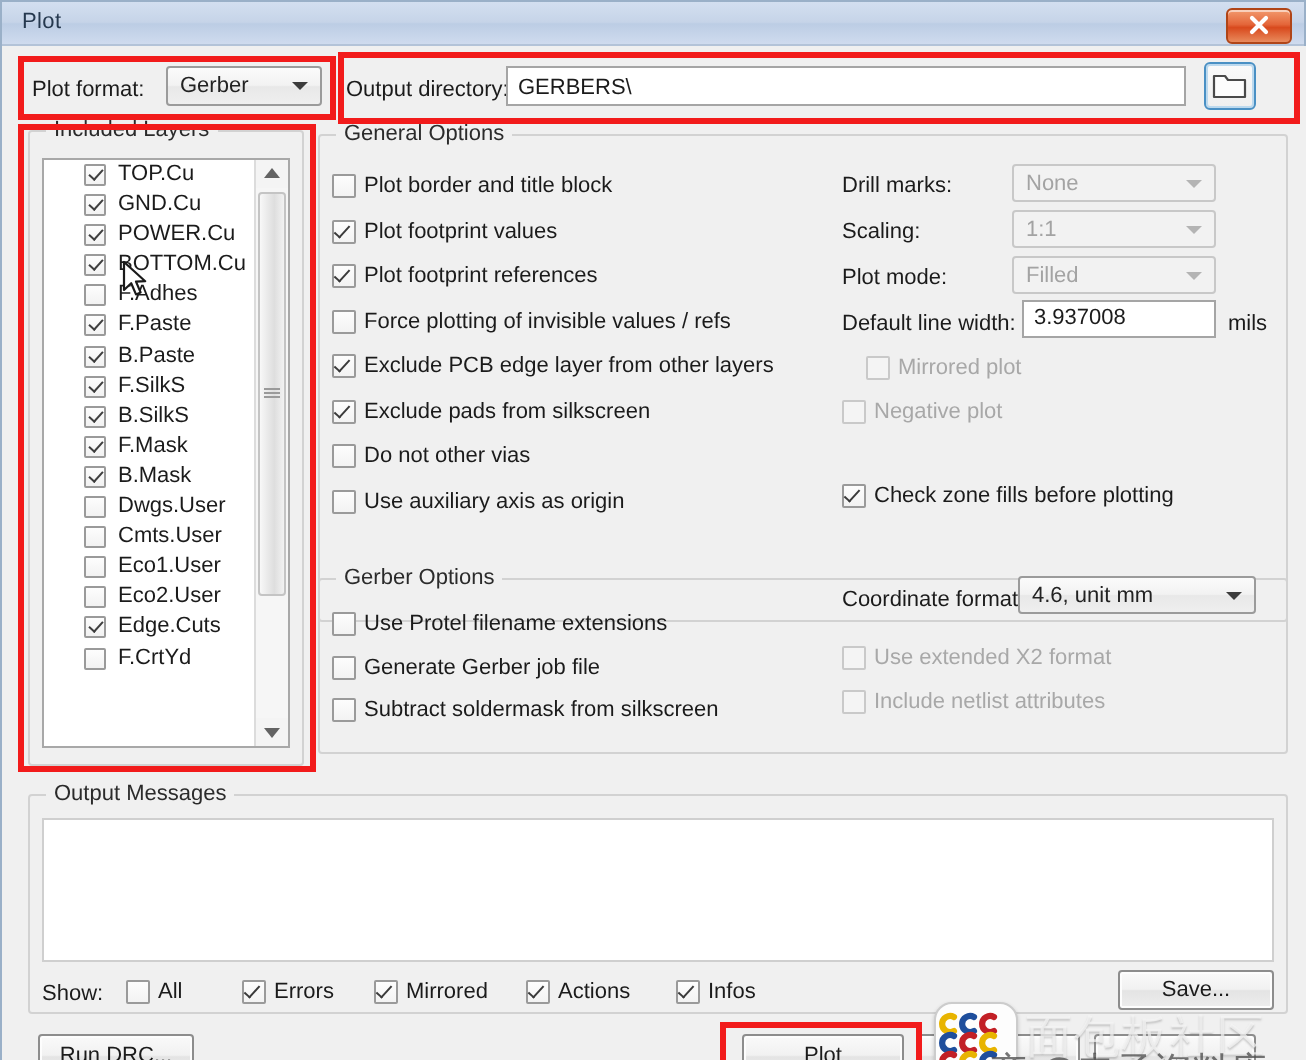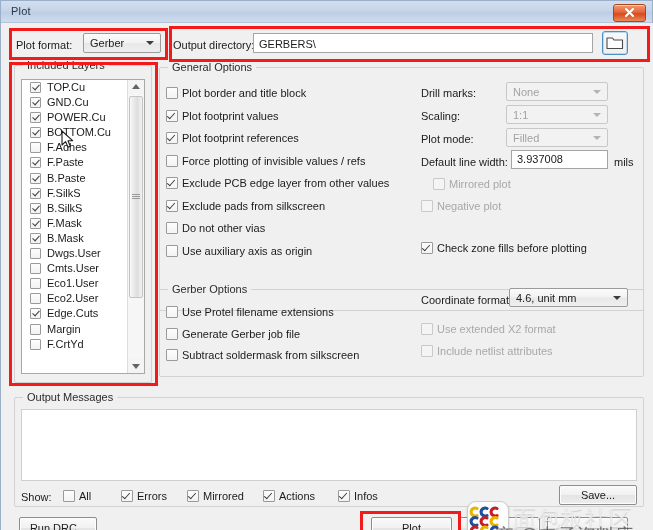--- a/index.html
+++ b/index.html
@@ -187,20 +187,21 @@
   }
   .layer-row {
     position: relative;
     height: 15.1px;
     padding-left: 20px;
     font-size: 11px;
     color: #1b1b1b;
     line-height: 15px;
     white-space: nowrap;
     cursor: pointer;
+    margin-left: 12px;
   }
   .layer-row .lcb {
     position: absolute;
     left: 8px; top: 2px;
     width: 11px; height: 11px;
     box-sizing: border-box;
     background: linear-gradient(to bottom, #fdfdfd, #f2f2f2);
     border: 1px solid #9a9a9a;
     border-radius: 1px;
   }
@@ -412,24 +413,20 @@
             <span class="lcb"></span>
             <span class="ltext">Eco1.User</span>
           </div>
           <div class="layer-row">
             <span class="lcb"></span>
             <span class="ltext">Eco2.User</span>
           </div>
           <div class="layer-row checked">
             <span class="lcb"></span>
             <span class="ltext">Edge.Cuts</span>
-          </div>
-          <div class="layer-row">
-            <span class="lcb"></span>
-            <span class="ltext">Margin</span>
           </div>
           <div class="layer-row">
             <span class="lcb"></span>
             <span class="ltext">F.CrtYd</span>
           </div>
         </div>
     </div>
 
     <div id="layers-scroll" style="left:126px; top:57px; width:17px; height:293px;">
       <div class="sb-arrow up">
@@ -449,21 +446,21 @@
 
     <div class="group" id="general-group" style="left:158px; top:44px; width:485px; height:244px;">
       <div class="gtitle">General Options</div>
     </div>
 
     <div id="general-left">
         <div class="cb" style="left: 165px; top: 64px;"><span>Plot border and title block</span></div>
         <div class="cb checked" style="left: 165px; top: 86.5px;"><span>Plot footprint values</span></div>
         <div class="cb checked" style="left: 165px; top: 109px;"><span>Plot footprint references</span></div>
         <div class="cb" style="left: 165px; top: 131.5px;"><span>Force plotting of invisible values / refs</span></div>
-        <div class="cb checked" style="left: 165px; top: 154px;"><span>Exclude PCB edge layer from other values</span></div>
+        <div class="cb checked" style="left: 165px; top: 154px;"><span>Exclude PCB edge layer from other layers</span></div>
         <div class="cb checked" style="left: 165px; top: 176.5px;"><span>Exclude pads from silkscreen</span></div>
         <div class="cb" style="left: 165px; top: 199px;"><span>Do not other vias</span></div>
         <div class="cb" style="left: 165px; top: 221.5px;"><span>Use auxiliary axis as origin</span></div>
       </div>
 
     <div class="lbl" style="left:420px; top:64px;">Drill marks:</div>
     <div class="combo disabled" style="left:505px; top:59px; width:102px; height:19px;">
       <span class="ctext">None</span>
       <span class="arrow"></span>
     </div>

